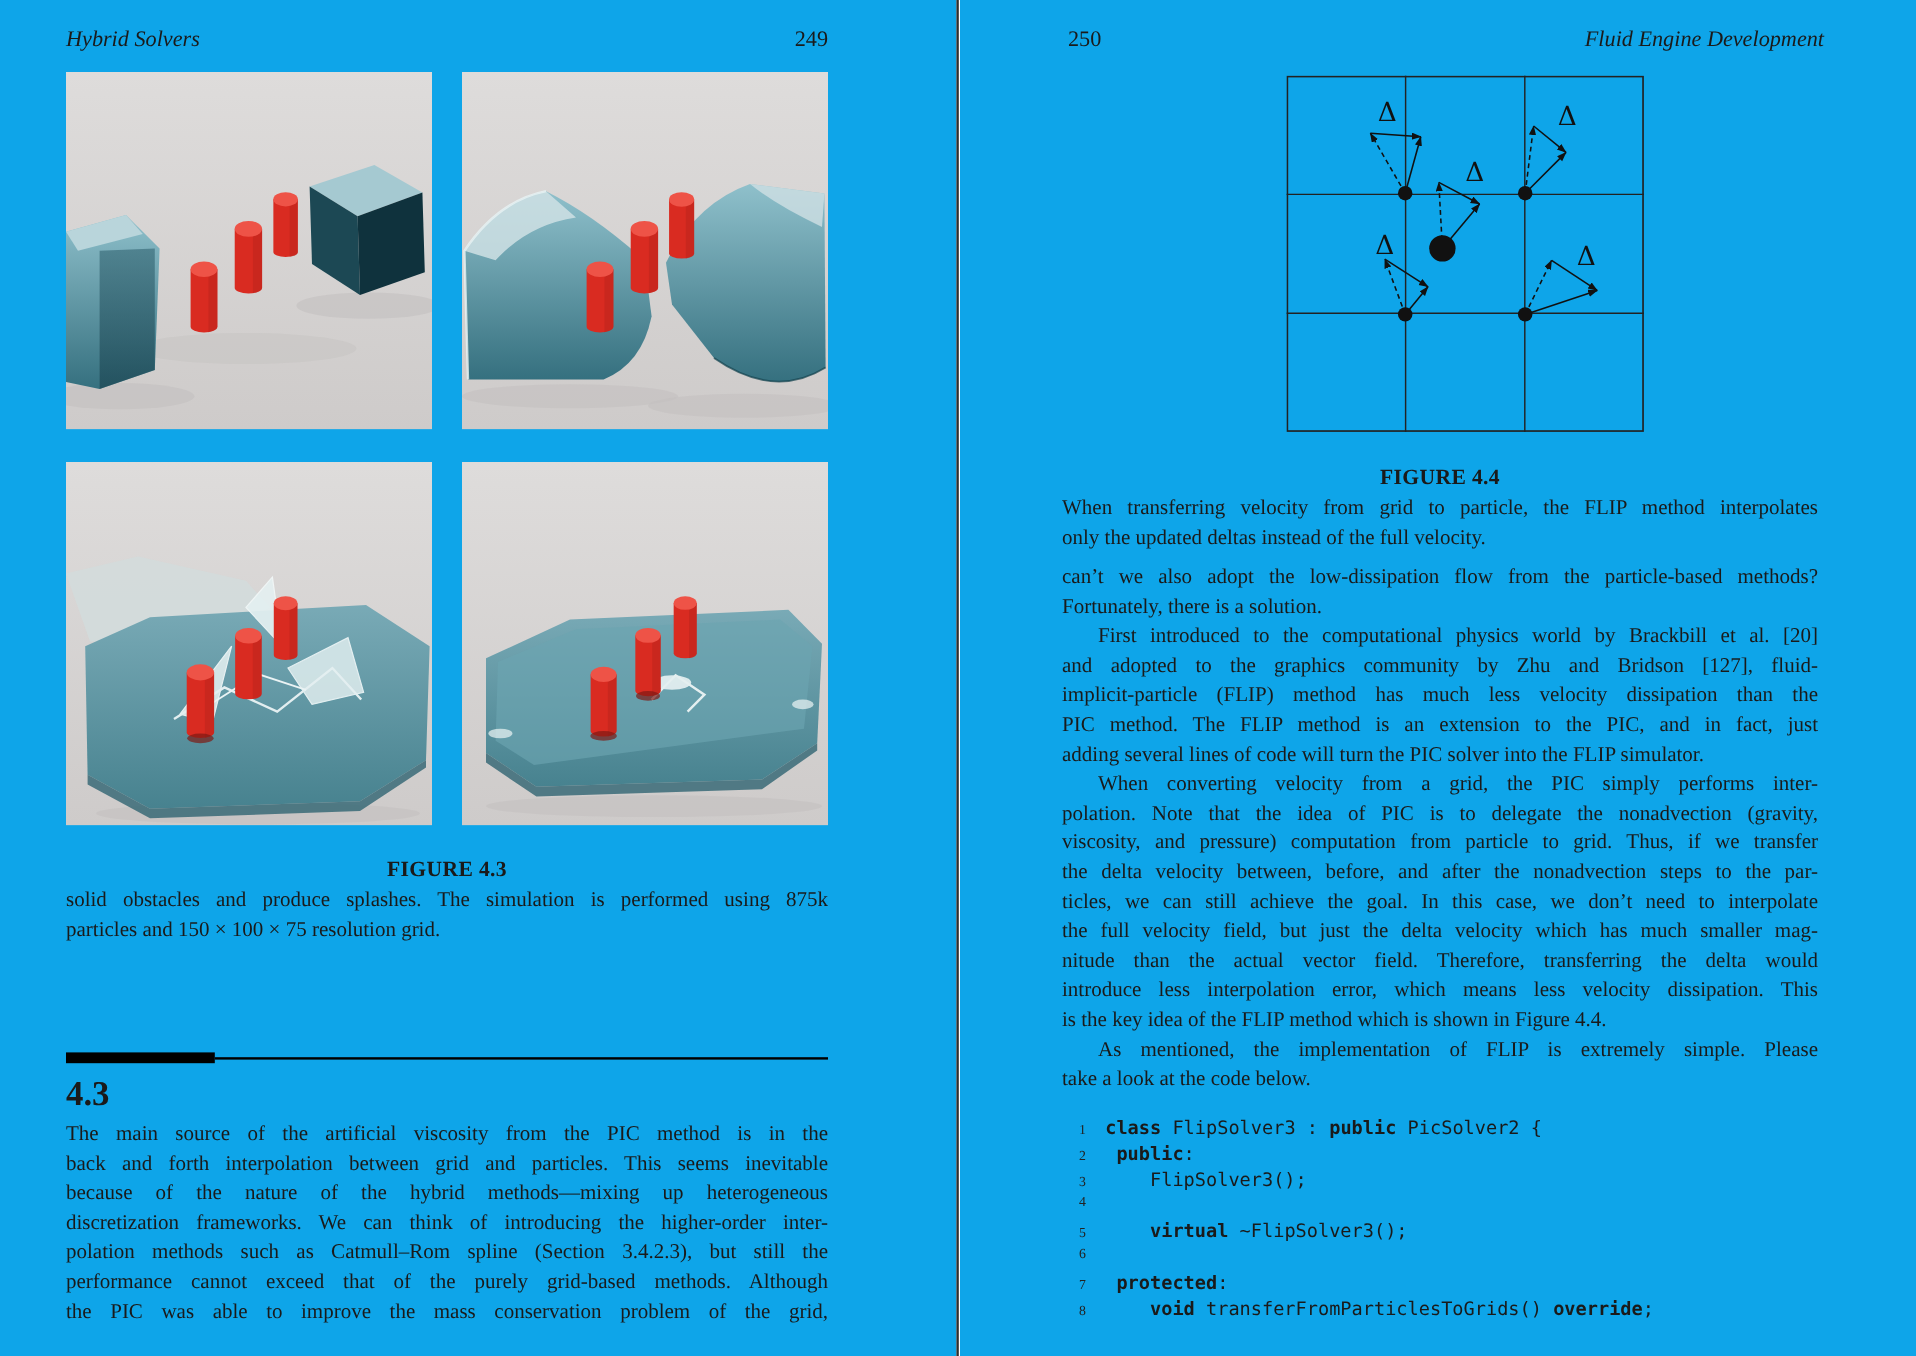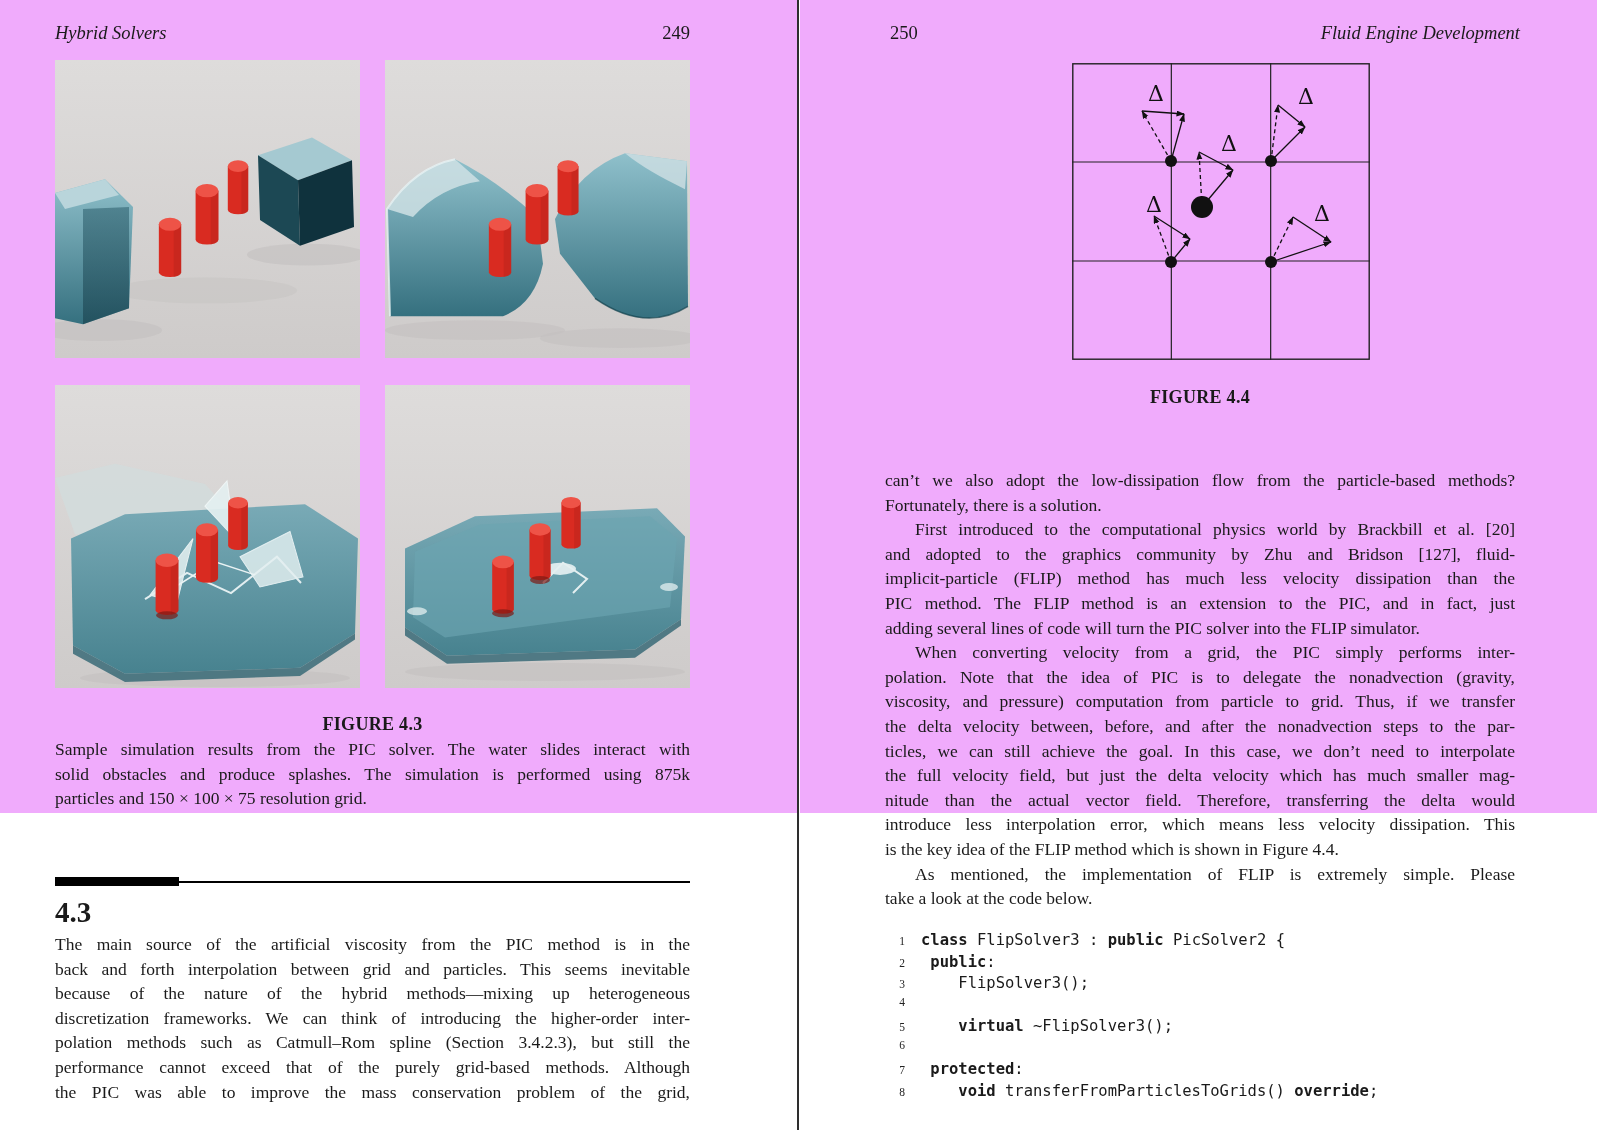--- a/index.html
+++ b/index.html
@@ -1,21 +1,21 @@
 <!DOCTYPE html>
 <html><head>
 <meta charset="utf-8">
 <style>
   html,body{margin:0;padding:0;}
   body{
     width:1597px;height:1130px;position:relative;overflow:hidden;
     background:#ffffff;color:#1a1a1a;
     font-family:"Liberation Serif", serif;
   }
-  .page{position:absolute;top:0;height:813px;background:#f0abfc;}
+  .page{position:absolute;top:0;height:1130px;background:#0ea5e9;}
   .page-left{left:0;width:797px;}
   .page-right{left:800px;width:797px;}
   .page-divider{position:absolute;top:0;left:797px;width:2px;height:1130px;background:#2e2e2e;}
 
   .running-head{position:absolute;display:flex;justify-content:space-between;
     font-size:18.5px;line-height:22px;}
   .rh-title{font-style:italic;}
   .rh-num{font-style:normal;}
 
   .photo{position:absolute;overflow:hidden;}
@@ -155,21 +155,20 @@
       <use href="#cylsym" transform="translate(155,136) scale(0.88)"></use>
       <use href="#cylsym" transform="translate(186,110) scale(0.8)"></use>
       <ellipse cx="118" cy="226" rx="11" ry="4" fill="#7e1a14" opacity="0.7"></ellipse>
       <ellipse cx="155" cy="193" rx="10" ry="4" fill="#7e1a14" opacity="0.7"></ellipse>
     </svg>
   </div>
 
   <div class="caption-block" style="left:55px;top:712px;width:635px;">
     <div class="figure-label">FIGURE 4.3</div>
     <div>
-        <div class="tline">Sample simulation results from the PIC solver. The water slides interact with</div>
         <div class="tline">solid obstacles and produce splashes. The simulation is performed using 875k</div>
         <div class="tline flush">particles and 150 × 100 × 75 resolution grid.</div>
       </div>
   </div>
 
   <div class="section-rule" style="left:55px;top:877px;width:635px;">
     <div class="bar"></div>
     <div class="rule"></div>
   </div>
 
@@ -230,20 +229,24 @@
       <text x="82" y="149" font-size="22" text-anchor="middle" fill="#111" font-family="&quot;DejaVu Serif&quot;,serif">Δ</text>
       <line x1="199" y1="199" x2="221" y2="154" stroke="#111" stroke-width="1.3" stroke-dasharray="4 3" marker-end="url(#ah)"></line>
       <line x1="199" y1="199" x2="259" y2="179" stroke="#111" stroke-width="1.3" marker-end="url(#ah)"></line>
       <line x1="221" y1="154" x2="259" y2="179" stroke="#111" stroke-width="1.3" marker-end="url(#ah)"></line>
       <circle cx="199" cy="199" r="6" fill="#111"></circle>
       <text x="250" y="158" font-size="22" text-anchor="middle" fill="#111" font-family="&quot;DejaVu Serif&quot;,serif">Δ</text>
     </svg>
 
   <div class="caption-block" style="left:85px;top:385px;width:630px;">
     <div class="figure-label">FIGURE 4.4</div>
+    <div>
+        <div class="tline">When transferring velocity from grid to particle, the FLIP method interpolates</div>
+        <div class="tline flush">only the updated deltas instead of the full velocity.</div>
+      </div>
   </div>
 
   <div id="paragraphs" class="text-column" style="left:85px;top:468px;width:630px;">
       <div class="para">
         <div class="tline">can’t we also adopt the low-dissipation flow from the particle-based methods?</div>
         <div class="tline flush">Fortunately, there is a solution.</div>
       </div>
       <div class="para">
         <div class="tline indent">First introduced to the computational physics world by Brackbill et al. [20]</div>
         <div class="tline">and adopted to the graphics community by Zhu and Bridson [127], fluid-</div>

